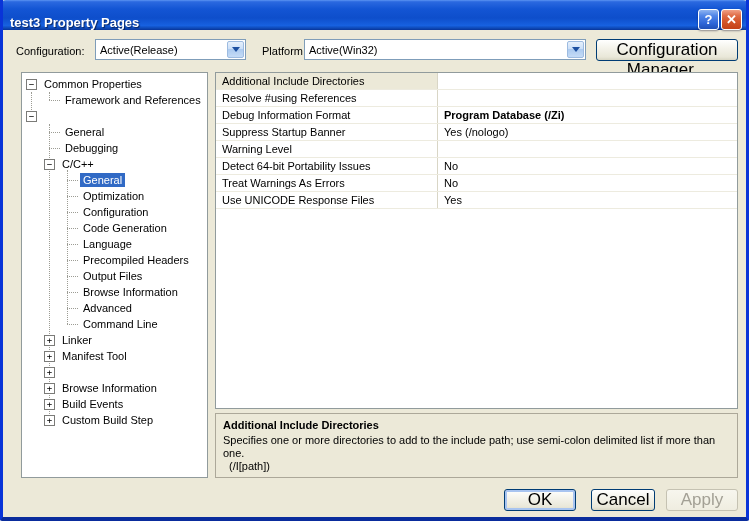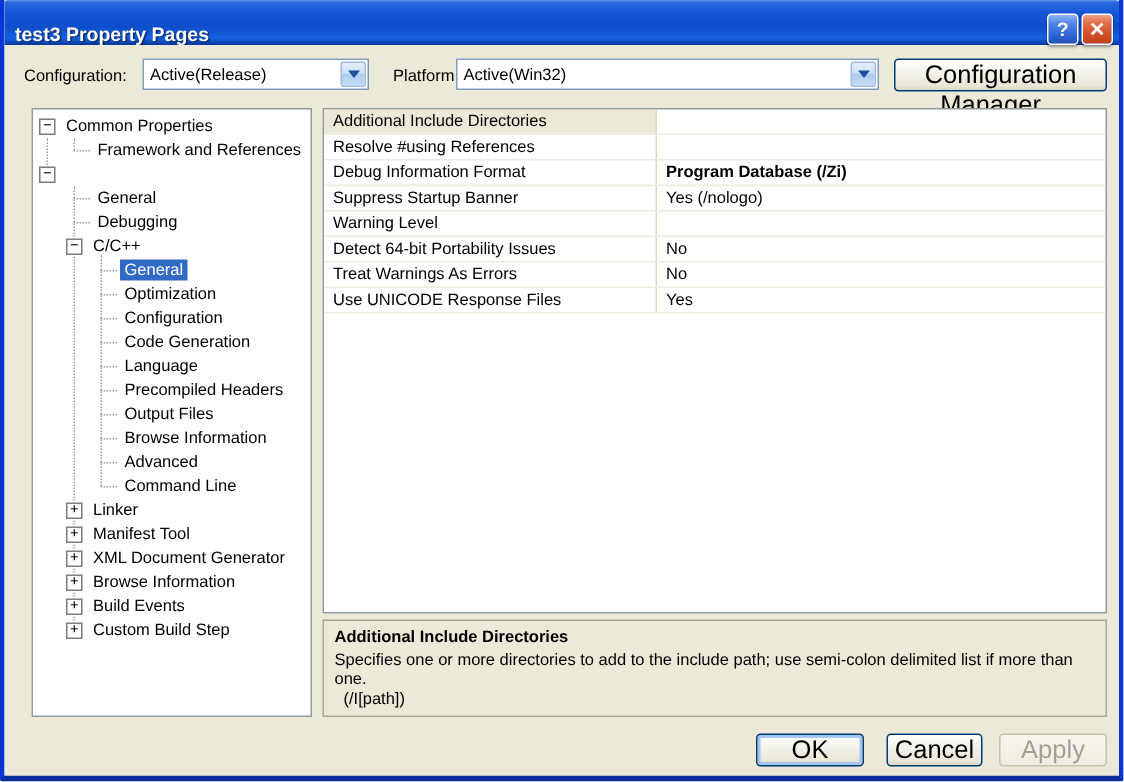--- a/index.html
+++ b/index.html
@@ -223,21 +223,20 @@
         <span class="tree-label">Linker</span>
       </div>
       <div class="tree-row" style="top: 275px;">
         <span style="flex: 0 0 auto; width: 22px;"></span>
         <span class="tree-glyph">+</span>
         <span class="tree-label">Manifest Tool</span>
       </div>
       <div class="tree-row" style="top: 291px;">
         <span style="flex: 0 0 auto; width: 22px;"></span>
         <span class="tree-glyph">+</span>
-        <span class="tree-label">XML Document Generator</span>
       </div>
       <div class="tree-row" style="top: 307px;">
         <span style="flex: 0 0 auto; width: 22px;"></span>
         <span class="tree-glyph">+</span>
         <span class="tree-label">Browse Information</span>
       </div>
       <div class="tree-row" style="top: 323px;">
         <span style="flex: 0 0 auto; width: 22px;"></span>
         <span class="tree-glyph">+</span>
         <span class="tree-label">Build Events</span>

